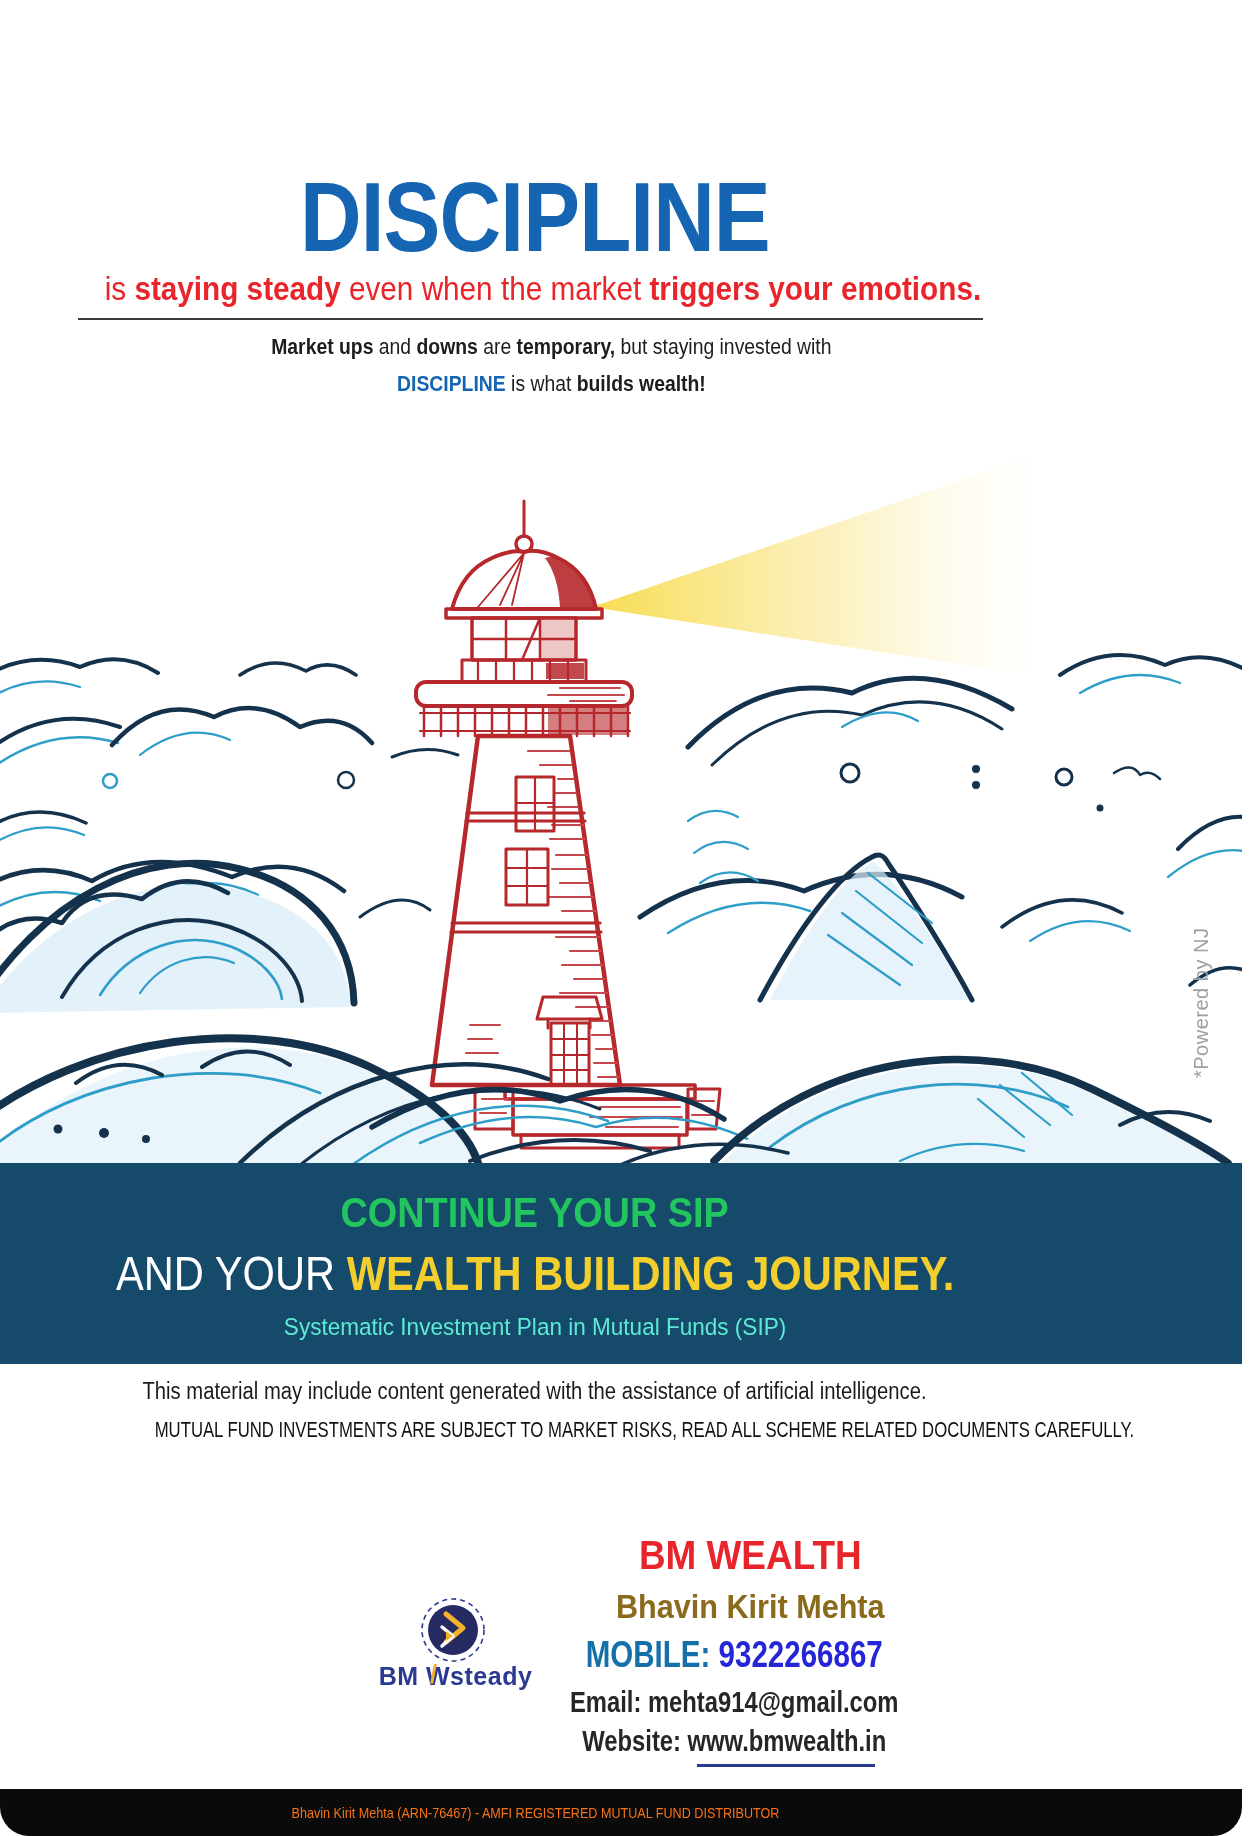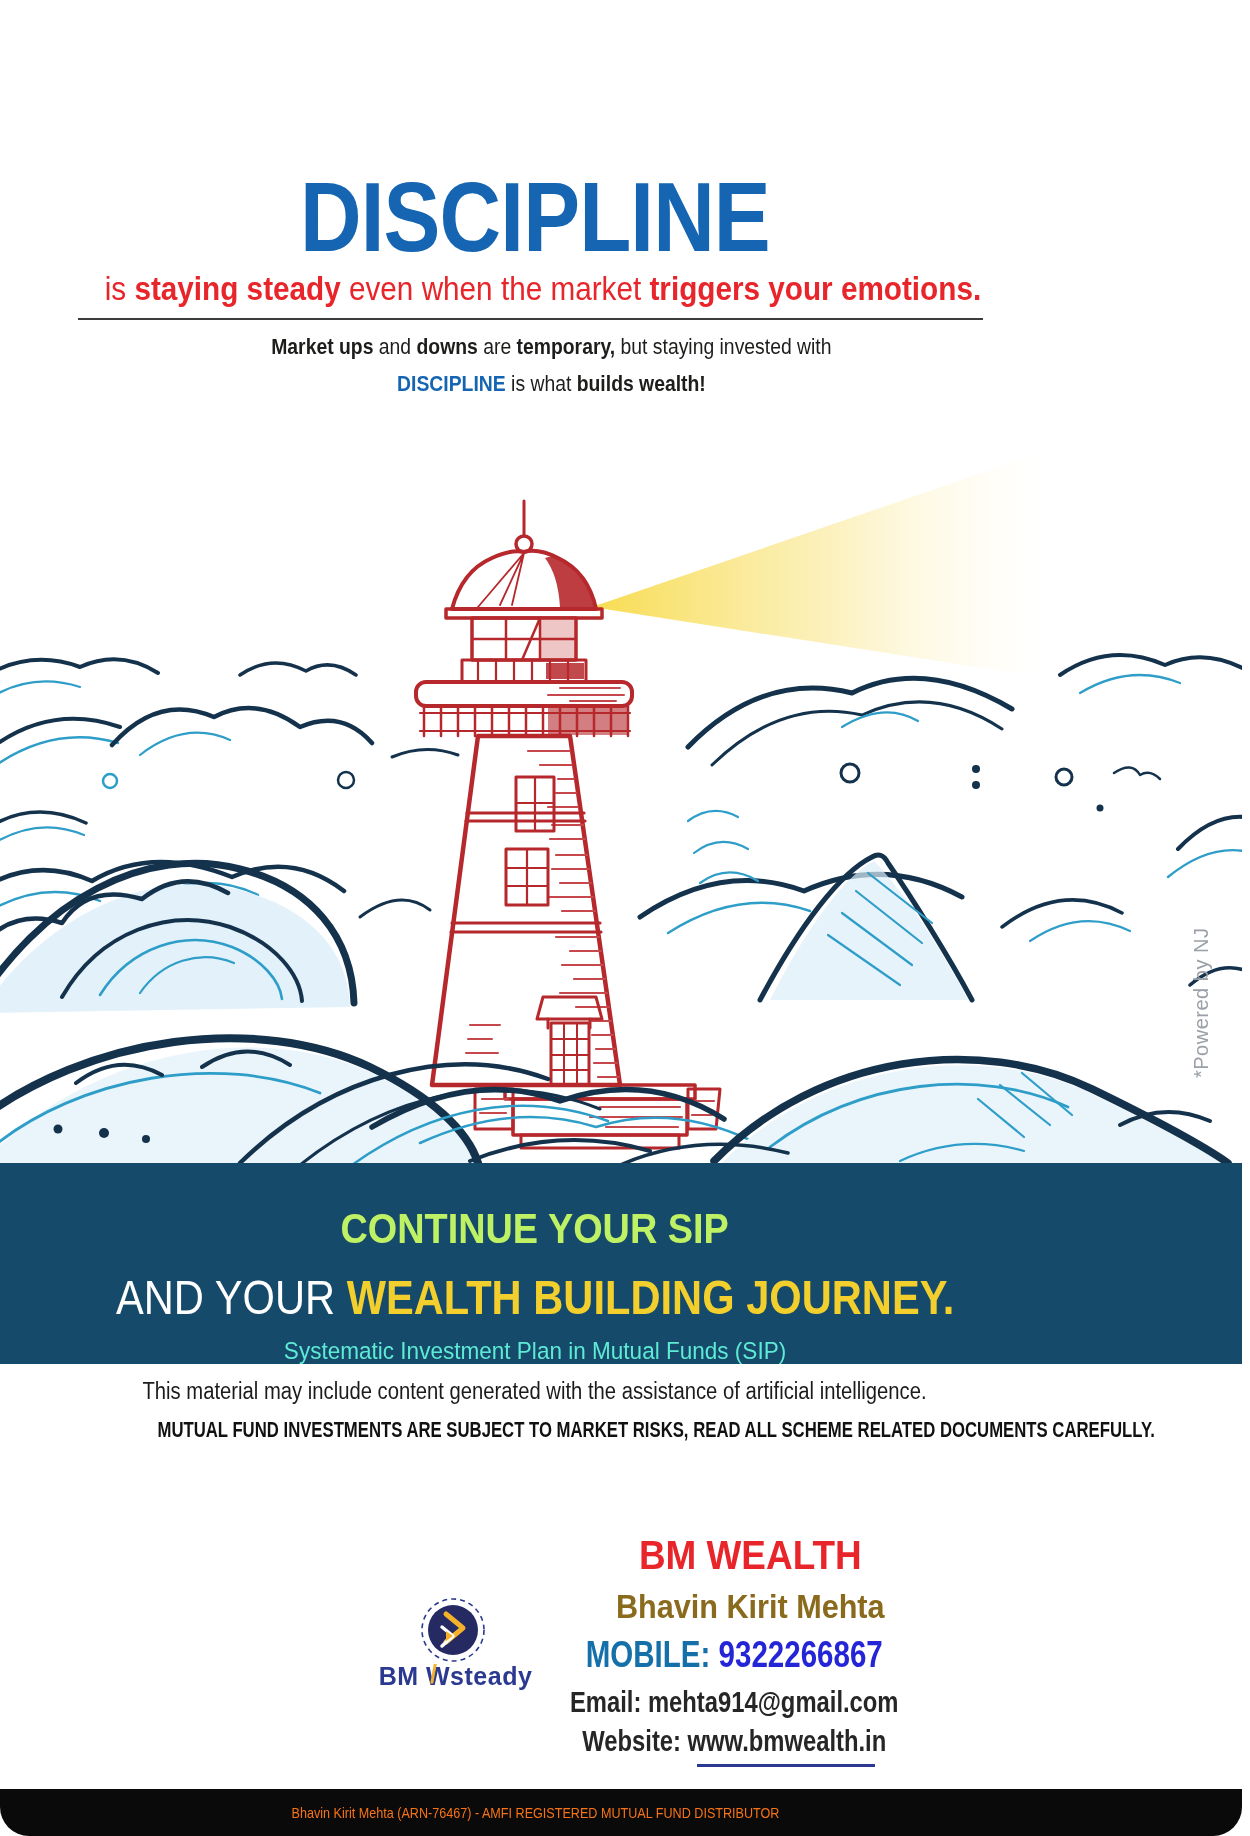--- a/index.html
+++ b/index.html
@@ -24,32 +24,32 @@
   .hero { position:absolute; top:425px; left:0; width:1250px; height:740px; }
   .watermark {
     position:absolute; left:1190px; top:860px; height:286px; width:28px;
     writing-mode:vertical-rl; transform:rotate(180deg);
     font-size:20px; color:#9aa0a6; letter-spacing:.5px; text-align:center;
   }
 
   
   .banner { position:absolute; top:1163px; left:0; width:1250px; height:201px; background:#154a6b; }
   .banner .inner { width:1070px; text-align:center; padding-top:25px; }
-  .bl1 { font-size:43px; font-weight:bold; color:#bef264; margin:16px; }
+  .bl1 { font-size:43px; font-weight:bold; color:#22c55e; margin:0; }
   .bl1 .sq { display:inline-block; transform:scaleX(.88); transform-origin:center; white-space:nowrap; }
   .bl2 { font-size:49px; margin:8px 0 0 0; color:#ffffff; font-weight:normal; }
   .bl2 .sq { display:inline-block; transform:scaleX(.85); transform-origin:center; white-space:nowrap; }
   .bl2 .yel { color:#f2cf2d; font-weight:bold; }
   .bl3 { font-size:24.5px; color:#5eead4; margin:12px 0 0 0; font-weight:normal; }
   .bl3 .sq { display:inline-block; transform:scaleX(.92); transform-origin:center; white-space:nowrap; }
 
   
   .disc1 { top:1378px; font-size:23px; color:#1b1b1b; margin:0; }
   .disc1 .sq { display:inline-block; transform:scaleX(.88); transform-origin:center; white-space:nowrap; }
-  .disc2 { top:1417px; font-size:22px; font-weight:bold; color:#111; margin:0; }
+  .disc2 { top:1417px; font-size:22px; font-weight:normal; color:#111; margin:0; }
   .disc2 .sq { display:inline-block; transform:scaleX(.76); transform-origin:center; white-space:nowrap; }
 
   
   .logo-wrap { position:absolute; left:415px; top:1597px; width:80px; height:70px; }
   .logo-caption { position:absolute; left:378px; top:1662px; width:155px; text-align:center;
     font-size:25px; font-weight:bold; color:#2b3990; letter-spacing:.5px; }
   .logo-caption .w { position:relative; }
   .logo-caption .w-accent { position:absolute; left:4px; top:-2px; color:#f3b229; font-weight:bold; }
   .contact-text { position:absolute; left:570px; top:1532px; text-align:center; }
   .contact-text > div { white-space:nowrap; transform-origin:left center; }

